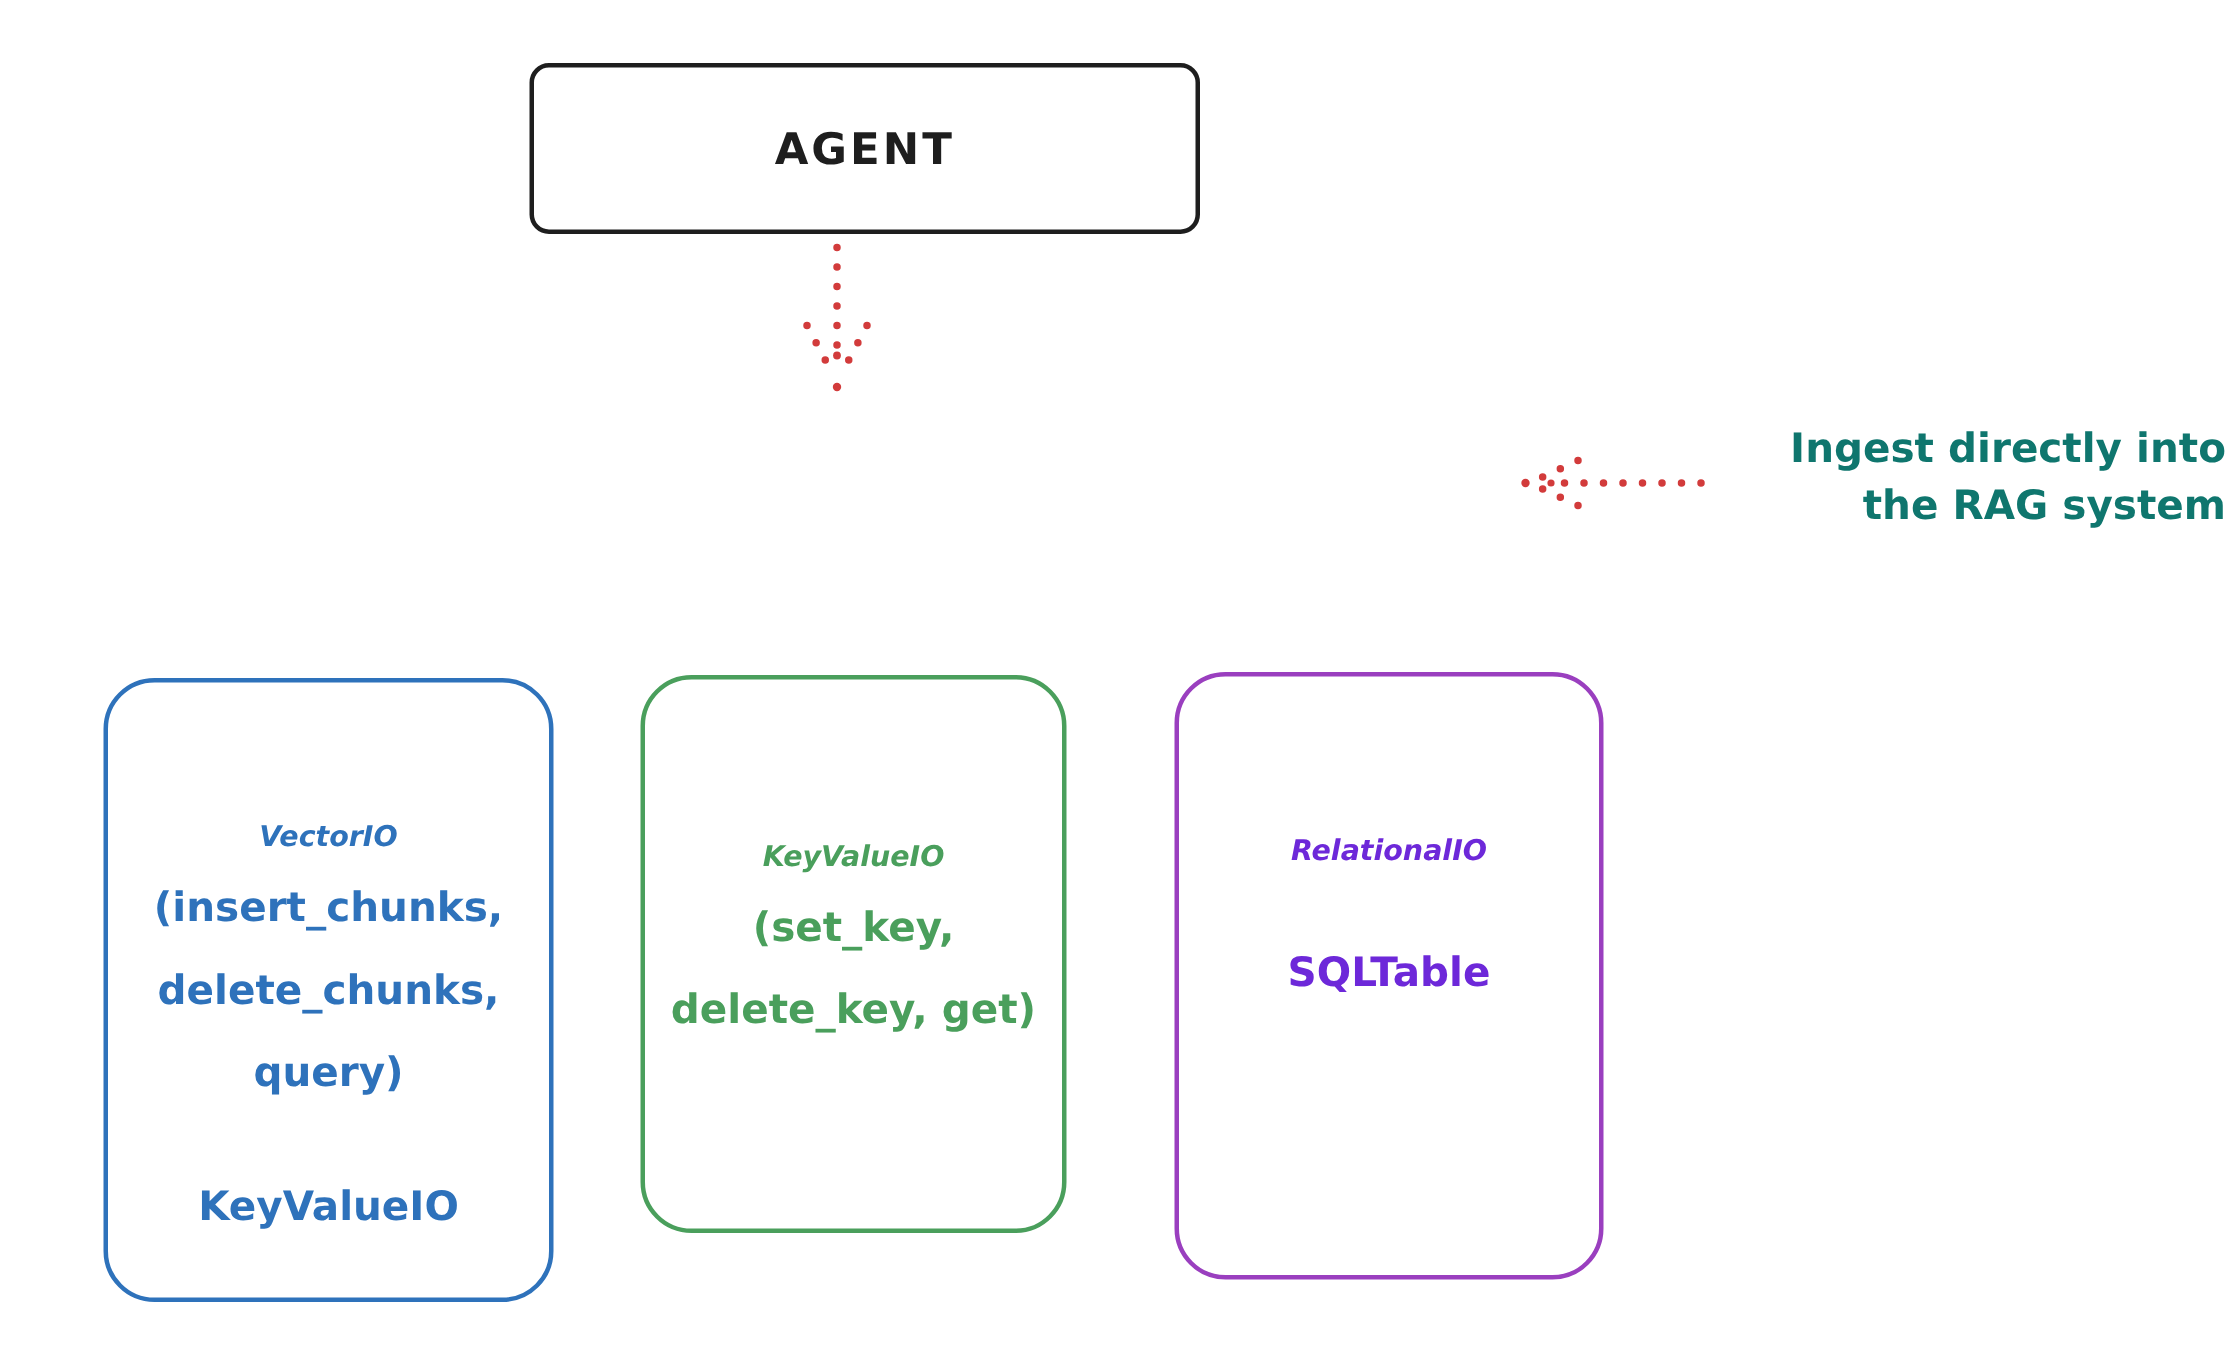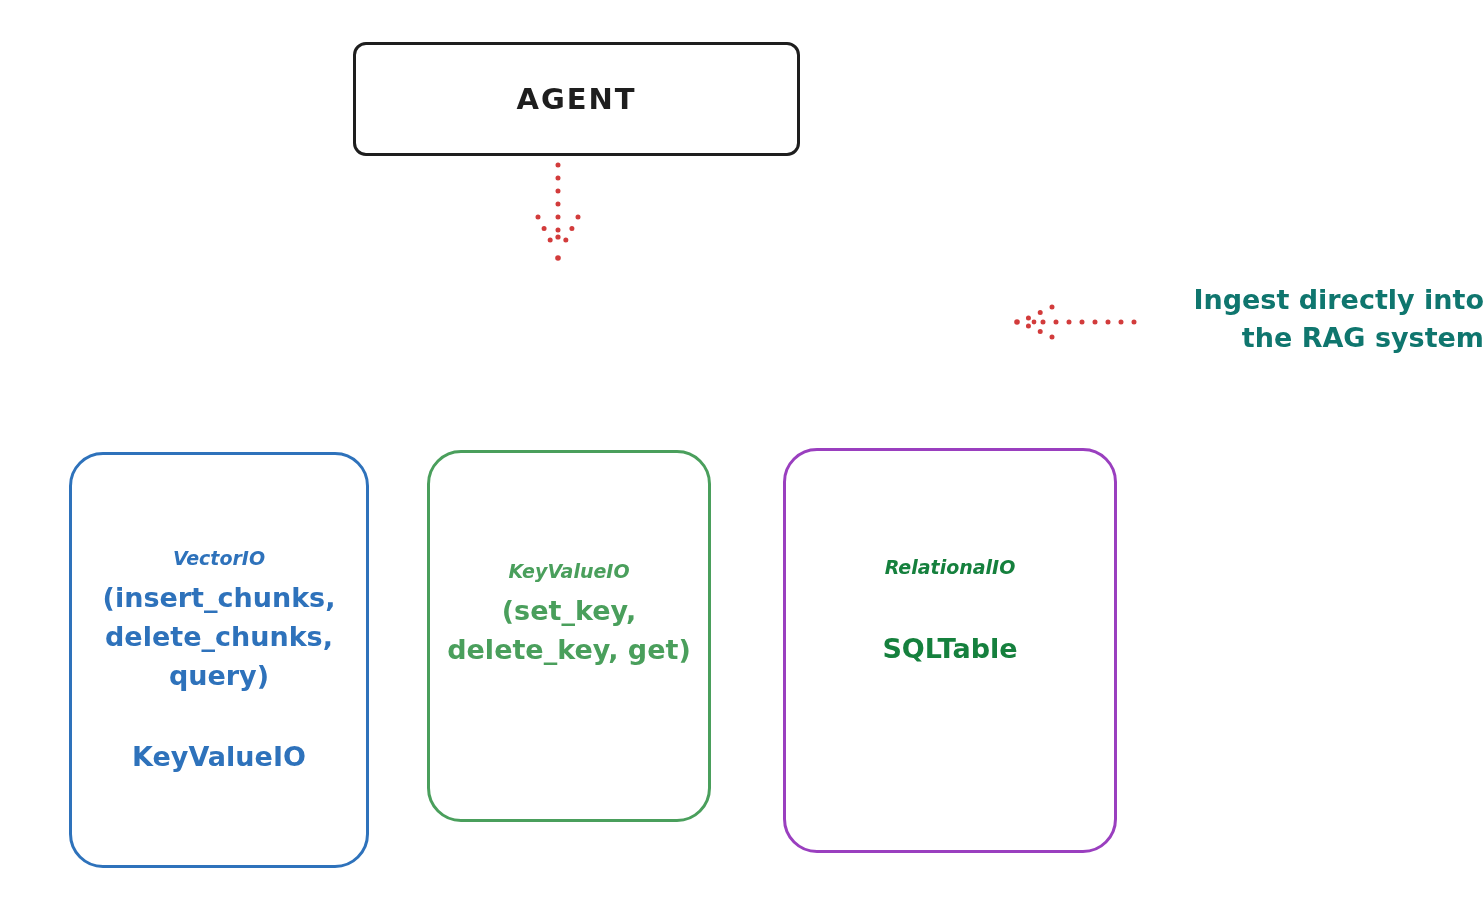--- a/index.html
+++ b/index.html
@@ -39,31 +39,31 @@
   }
   
   .box-backend {
     border-radius: 34px;
     border-style: solid;
     border-width: 3px;
     text-align: center;
   }
   .box-vector     { left: 69px;  top: 452px; width: 300px; height: 416px; border-color: #2e72bb; color: #2e72bb; padding-top: 84px; }
   .box-keyvalue   { left: 427px; top: 450px; width: 284px; height: 372px; border-color: #4a9f5c; color: #4a9f5c; padding-top: 99px; }
-  .box-relational { left: 783px; top: 448px; width: 334px; height: 405px; border-color: #9a3fbf; color: #15803d; padding-top: 97px; }
+  .box-relational { left: 783px; top: 448px; width: 286px; height: 405px; border-color: #9a3fbf; color: #6d28d9; padding-top: 97px; }
   .backend-title {
     font-size: 19px;
     font-weight: 600;
     line-height: 39px;
     font-style: italic;
   }
   .backend-methods {
     font-size: 27px;
     font-weight: 600;
-    line-height: 39px;
+    line-height: 55px;
     white-space: pre-line;
   }
   .backend-index {
     margin-top: 42px;
     font-size: 27px;
     font-weight: 600;
     line-height: 39px;
   }
   
   .annotation {

